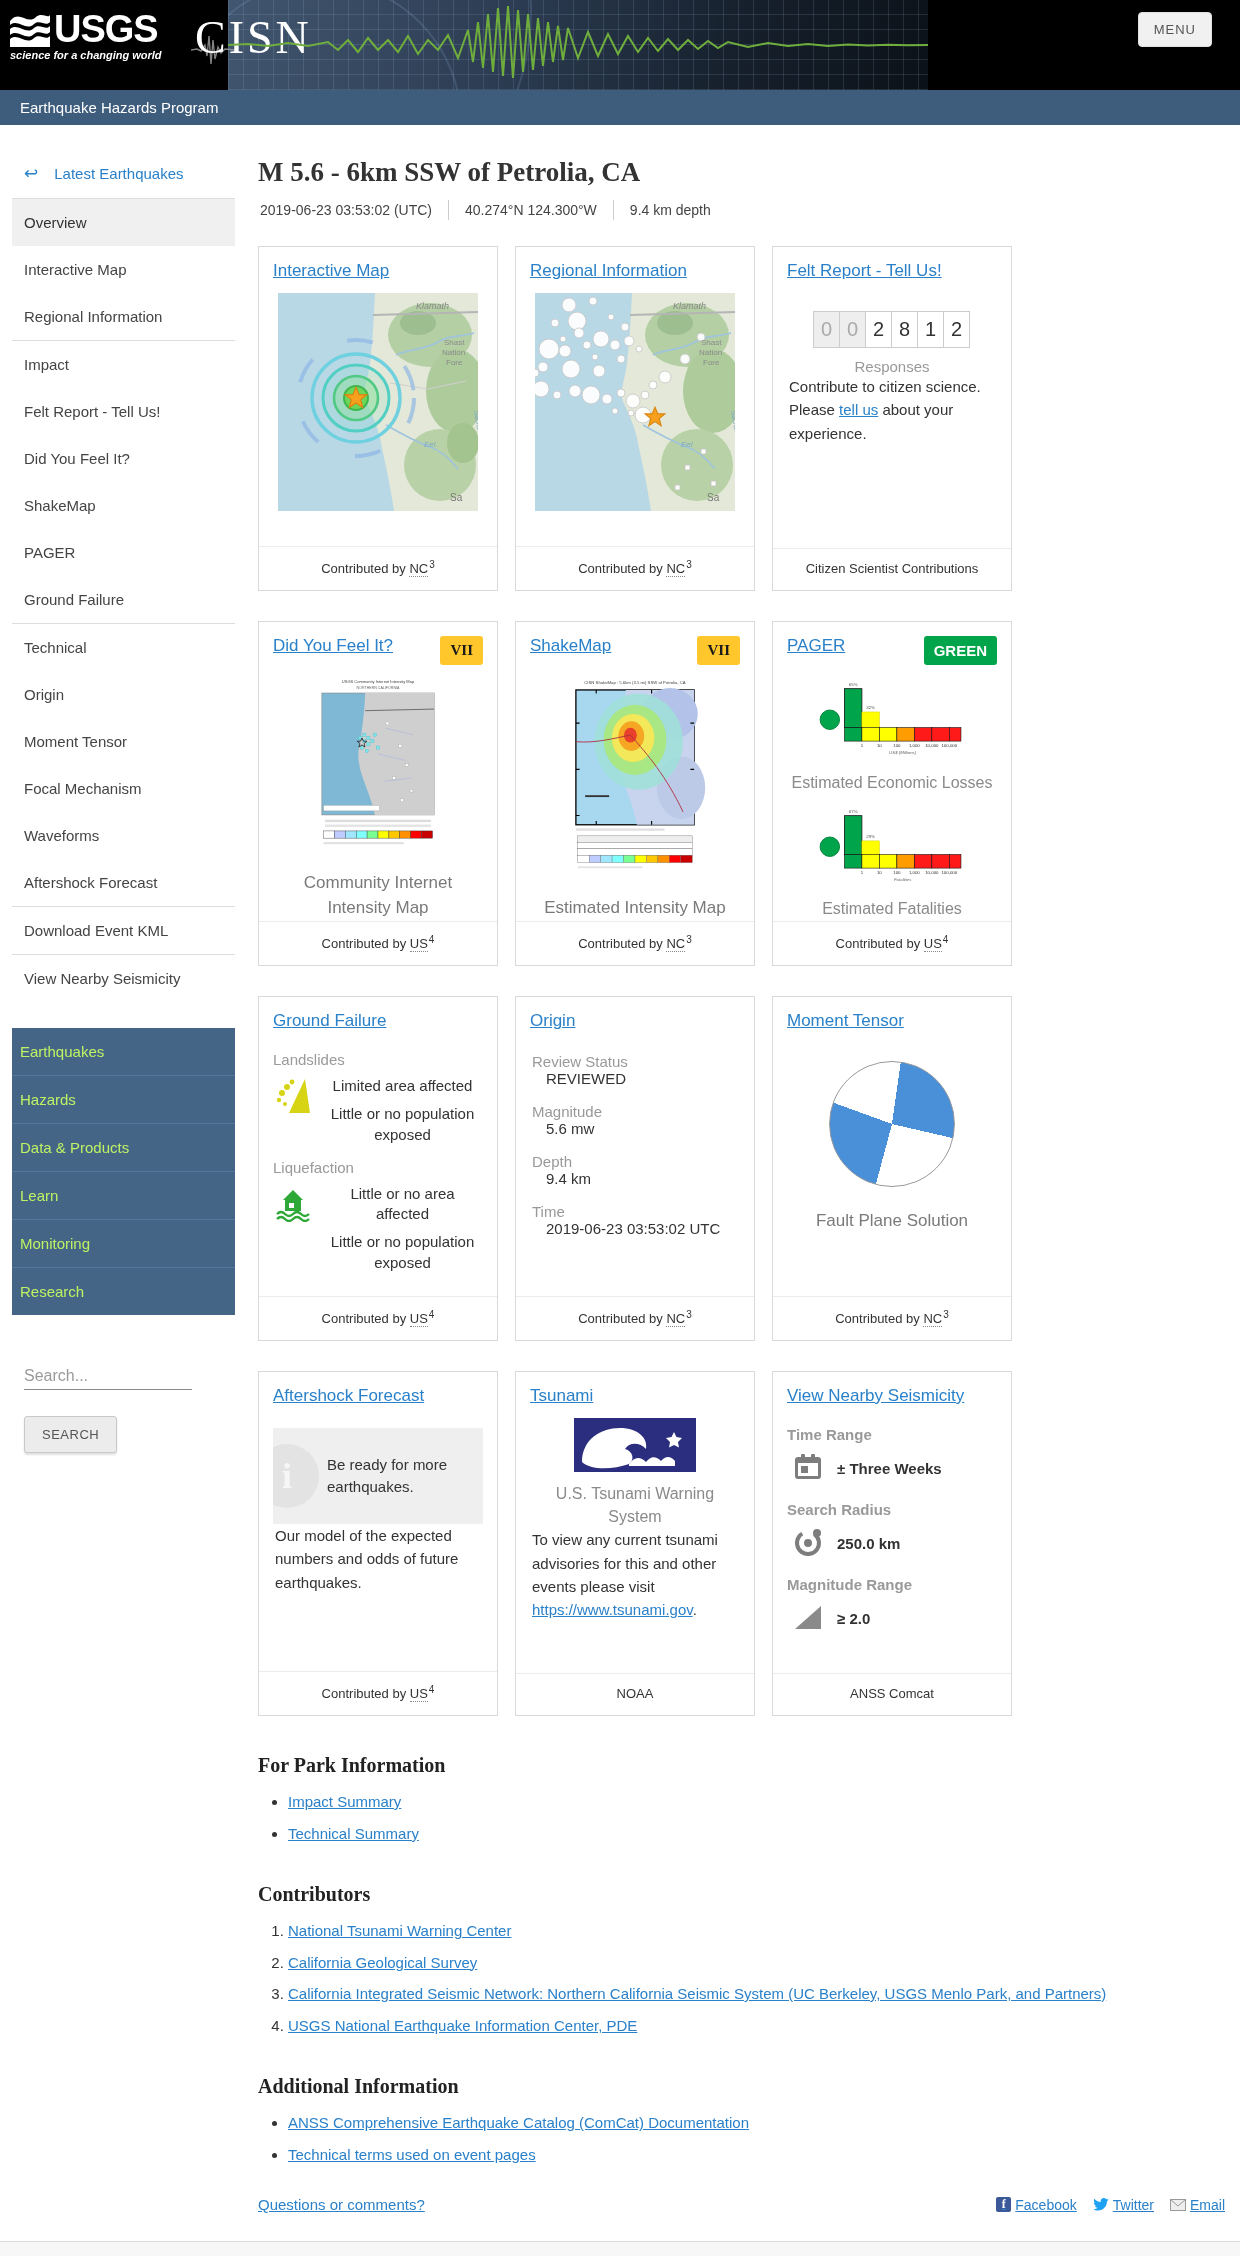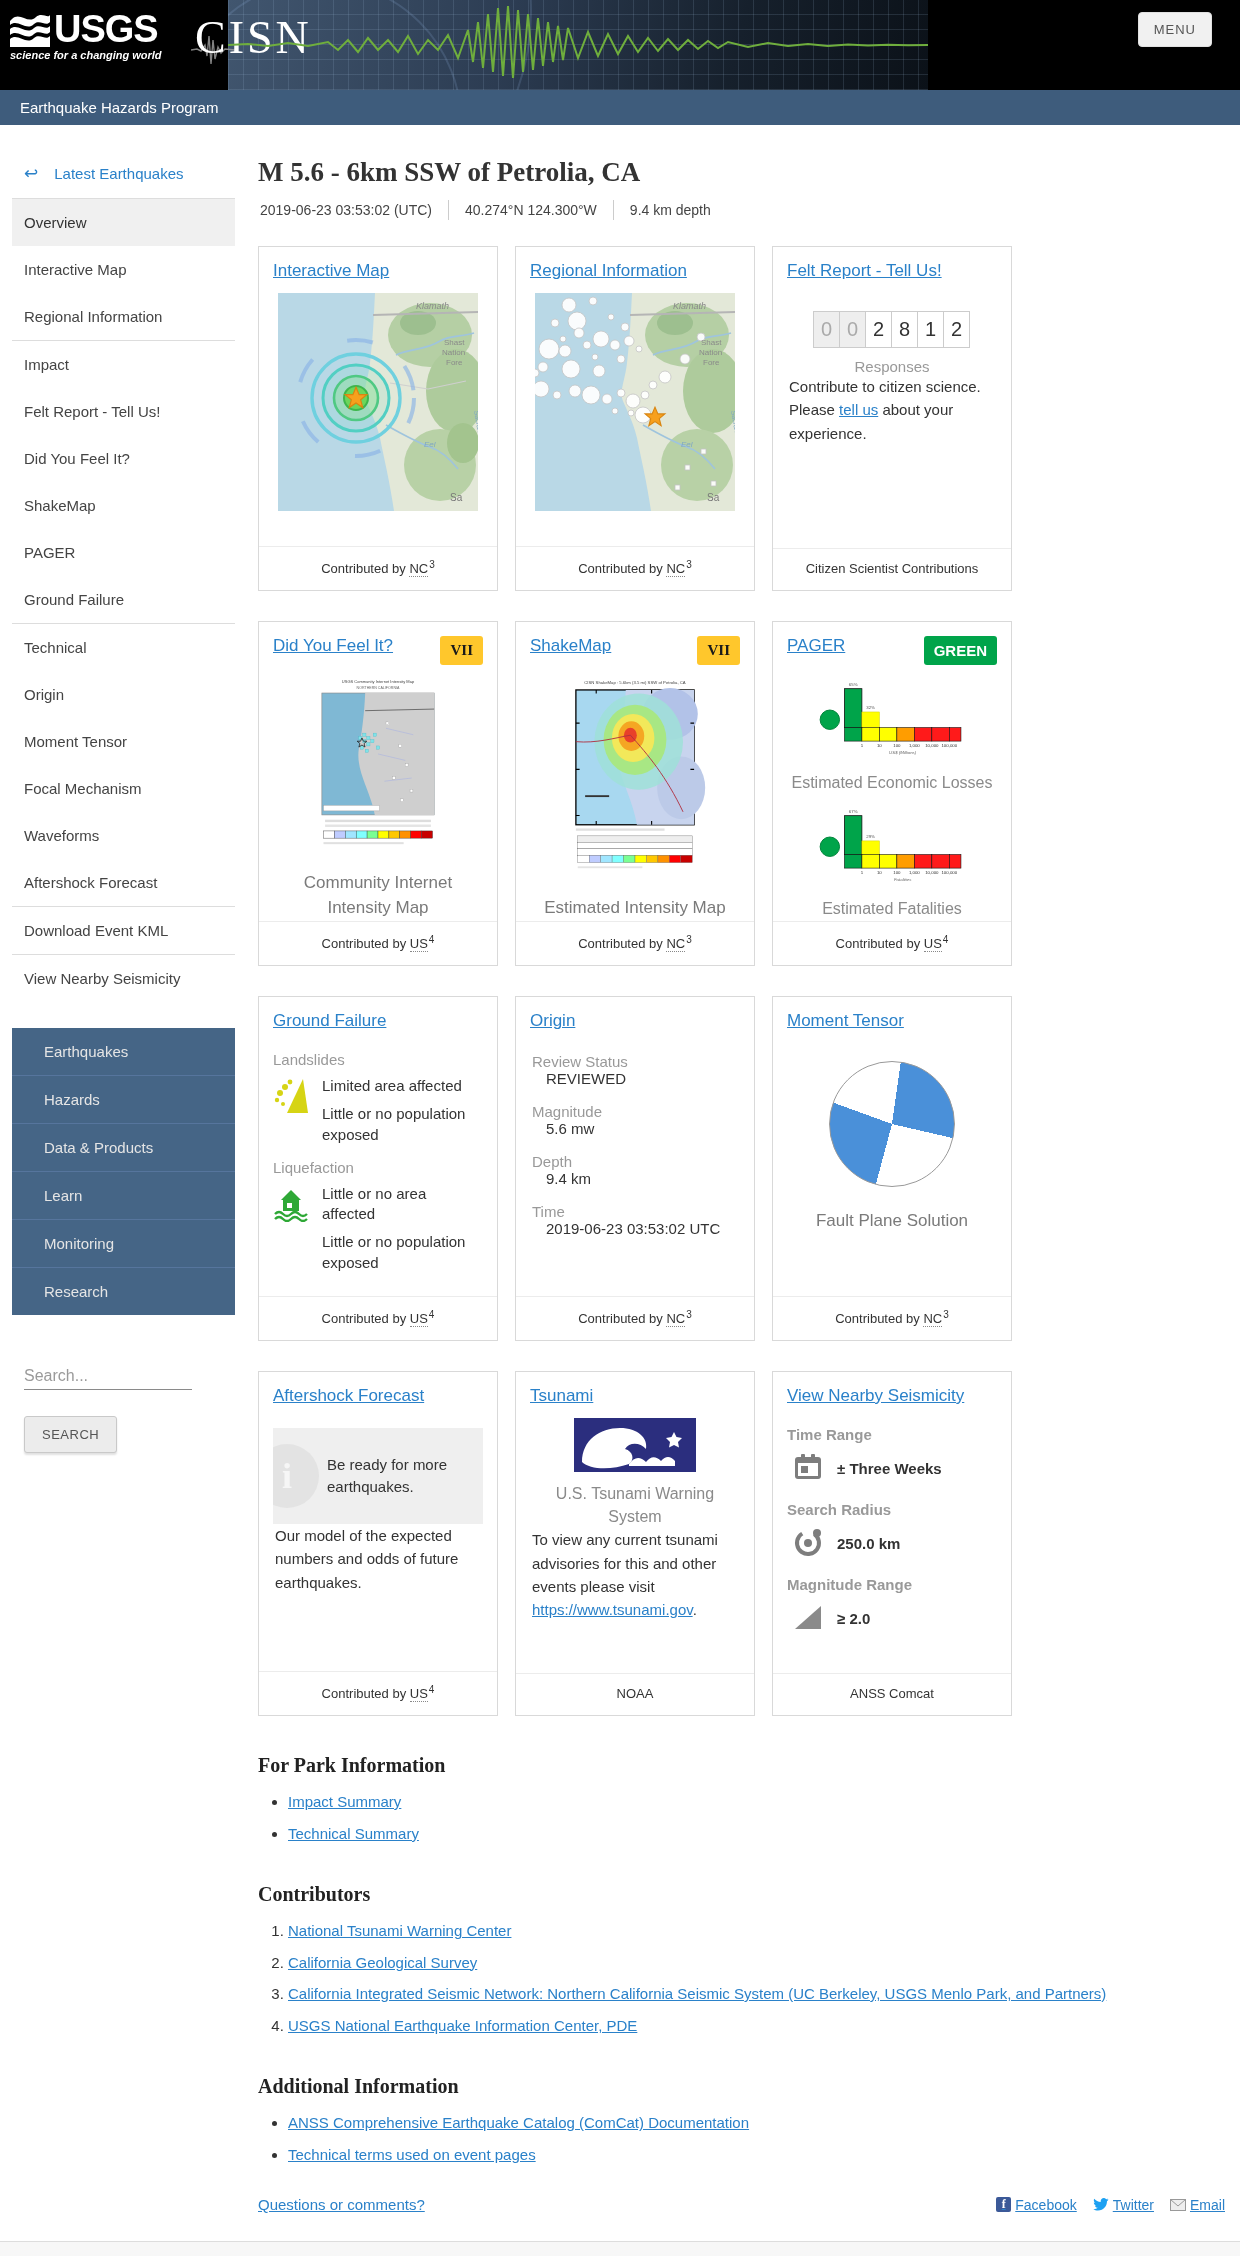--- a/index.html
+++ b/index.html
@@ -36,21 +36,21 @@
   .sidebar { width:223px; flex:none; padding-top:30px; font-size:15px; }
   .main { flex:1; padding-left:23px; padding-top:22px; }
 
   
   .back-link { display:flex; align-items:center; gap:16px; color:#2a81c9; padding:8px 2px 14px 12px; cursor:pointer; }
   .back-arrow { font-size:17px; }
   .side-hr { border:none; border-top:1px solid #ddd; margin:0; }
   .side-item { padding:15px 12px; color:#444; cursor:pointer; }
   .side-item.active { background:#f0f0f0; color:#333; }
   .dark-menu { margin-top:26px; background:#456586; }
-  .dark-item { padding:15px 32px; color:#e5e5e5; border-top:1px solid #56759d; cursor:pointer; }
+  .dark-item { padding:15px 8px; color:#bef264; border-top:1px solid #56759d; cursor:pointer; }
   .dark-item:first-child { border-top:none; }
   .search-wrap { margin:48px 0 0 12px; }
   .search-input { border:none; border-bottom:1px solid #8a8a8a; width:168px; font-size:16px; padding:4px 0; outline:none;
     font-family:"Liberation Sans",sans-serif; color:#333; background:transparent; }
   .search-input::placeholder { color:#9a9a9a; }
   .search-btn { margin-top:26px; background:#ececec; border:1px solid #c9c9c9; border-radius:3px; padding:10px 17px;
     font-size:13px; color:#555; letter-spacing:.5px; cursor:pointer; box-shadow:0 2px 2px rgba(0,0,0,.12); }
 
   
   .event-title { font-family:"Liberation Serif",serif; font-weight:bold; font-size:27px; color:#333; margin:10px 0 12px; }
@@ -85,21 +85,21 @@
   .blue-link { color:#2a81c9; text-decoration:underline; }
 
   
   .kv { align-self:stretch; padding:0 16px; margin-top:16px; }
   .kv .k { color:#999; font-size:15px; }
   .kv .v { color:#333; font-size:15px; padding-left:14px; }
 
   
   .gf { align-self:stretch; padding:0 14px; margin-top:14px; font-size:15px; }
   .gf-label { color:#999; margin-bottom:8px; }
-  .gf-row { display:flex; gap:9px; }
+  .gf-row { display:flex; gap:9px;text-align:center; }
   .gf-icon { flex:none; width:40px; padding-top:2px; }
   .gf-lines div { margin-bottom:8px; line-height:1.35; }
 
   
   .nb { align-self:stretch; padding:0 14px; margin-top:14px; font-size:15px;font-weight:bold; }
   .nb-label { color:#999; }
   .nb-val { display:flex; align-items:center; gap:14px; margin:9px 0 16px 6px; color:#333; }
 
   
   .callout { align-self:stretch; margin:16px 14px 0; background:#efefef; display:flex; align-items:center; overflow:hidden; min-height:96px; }

